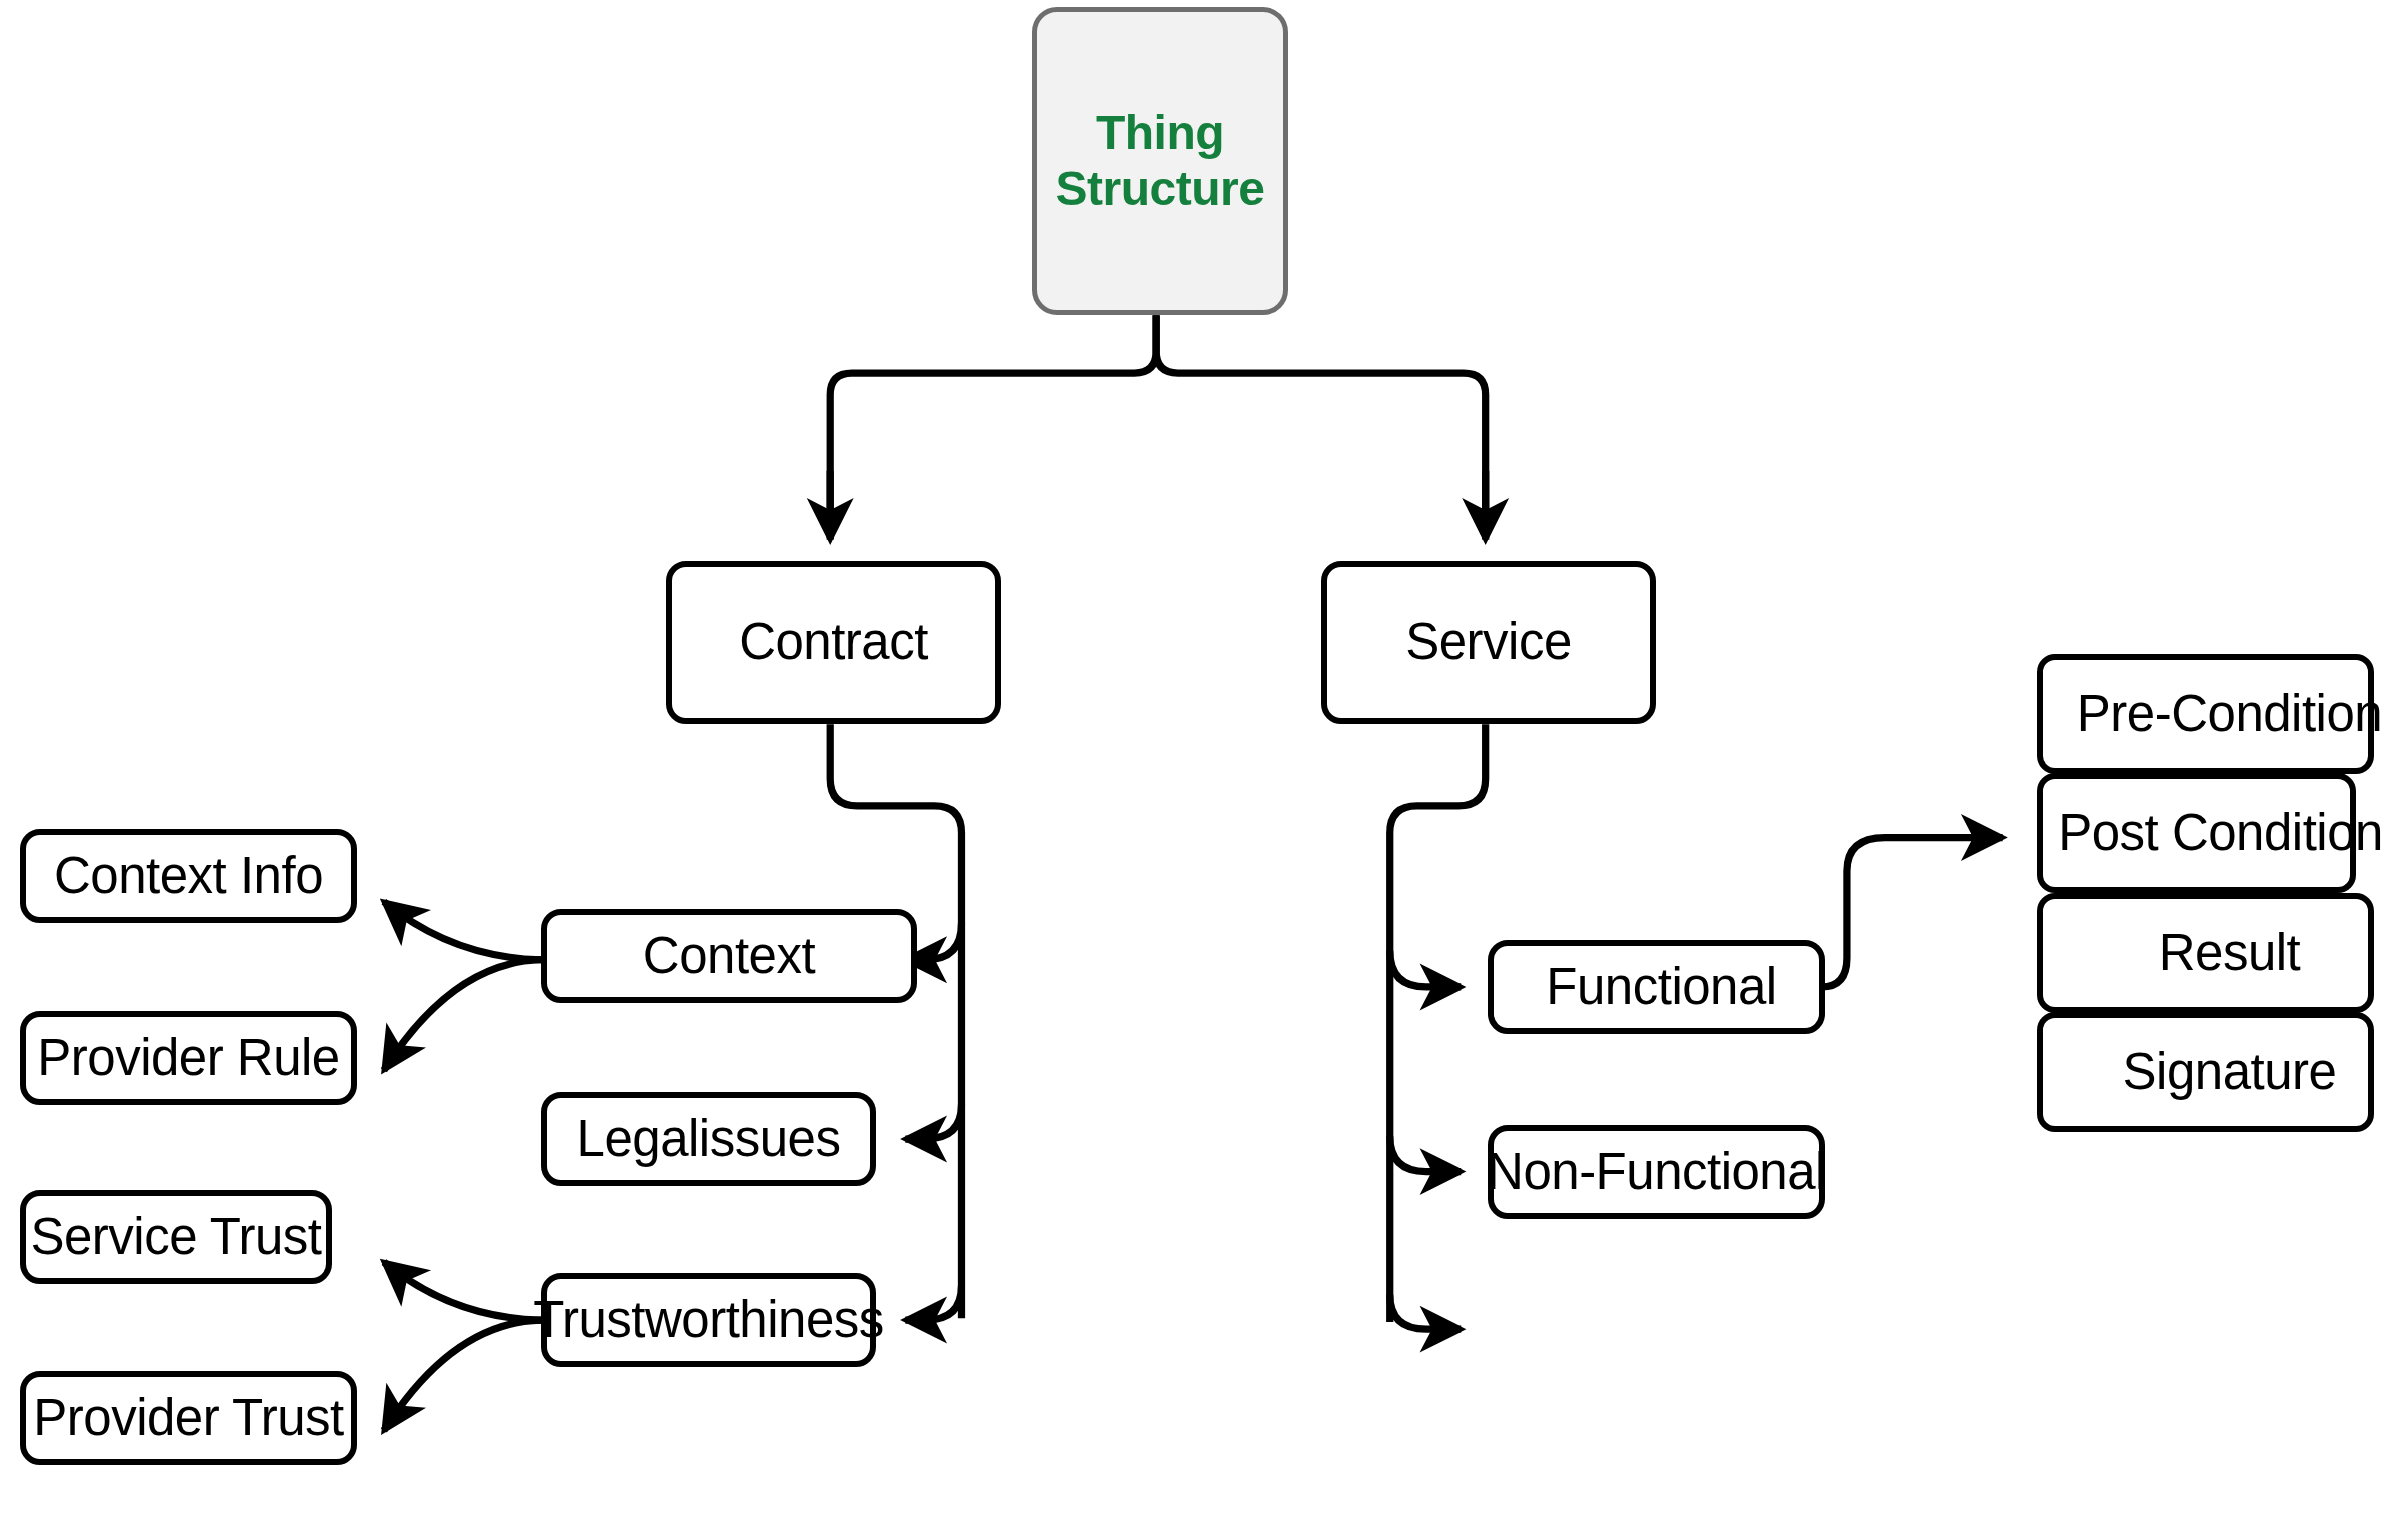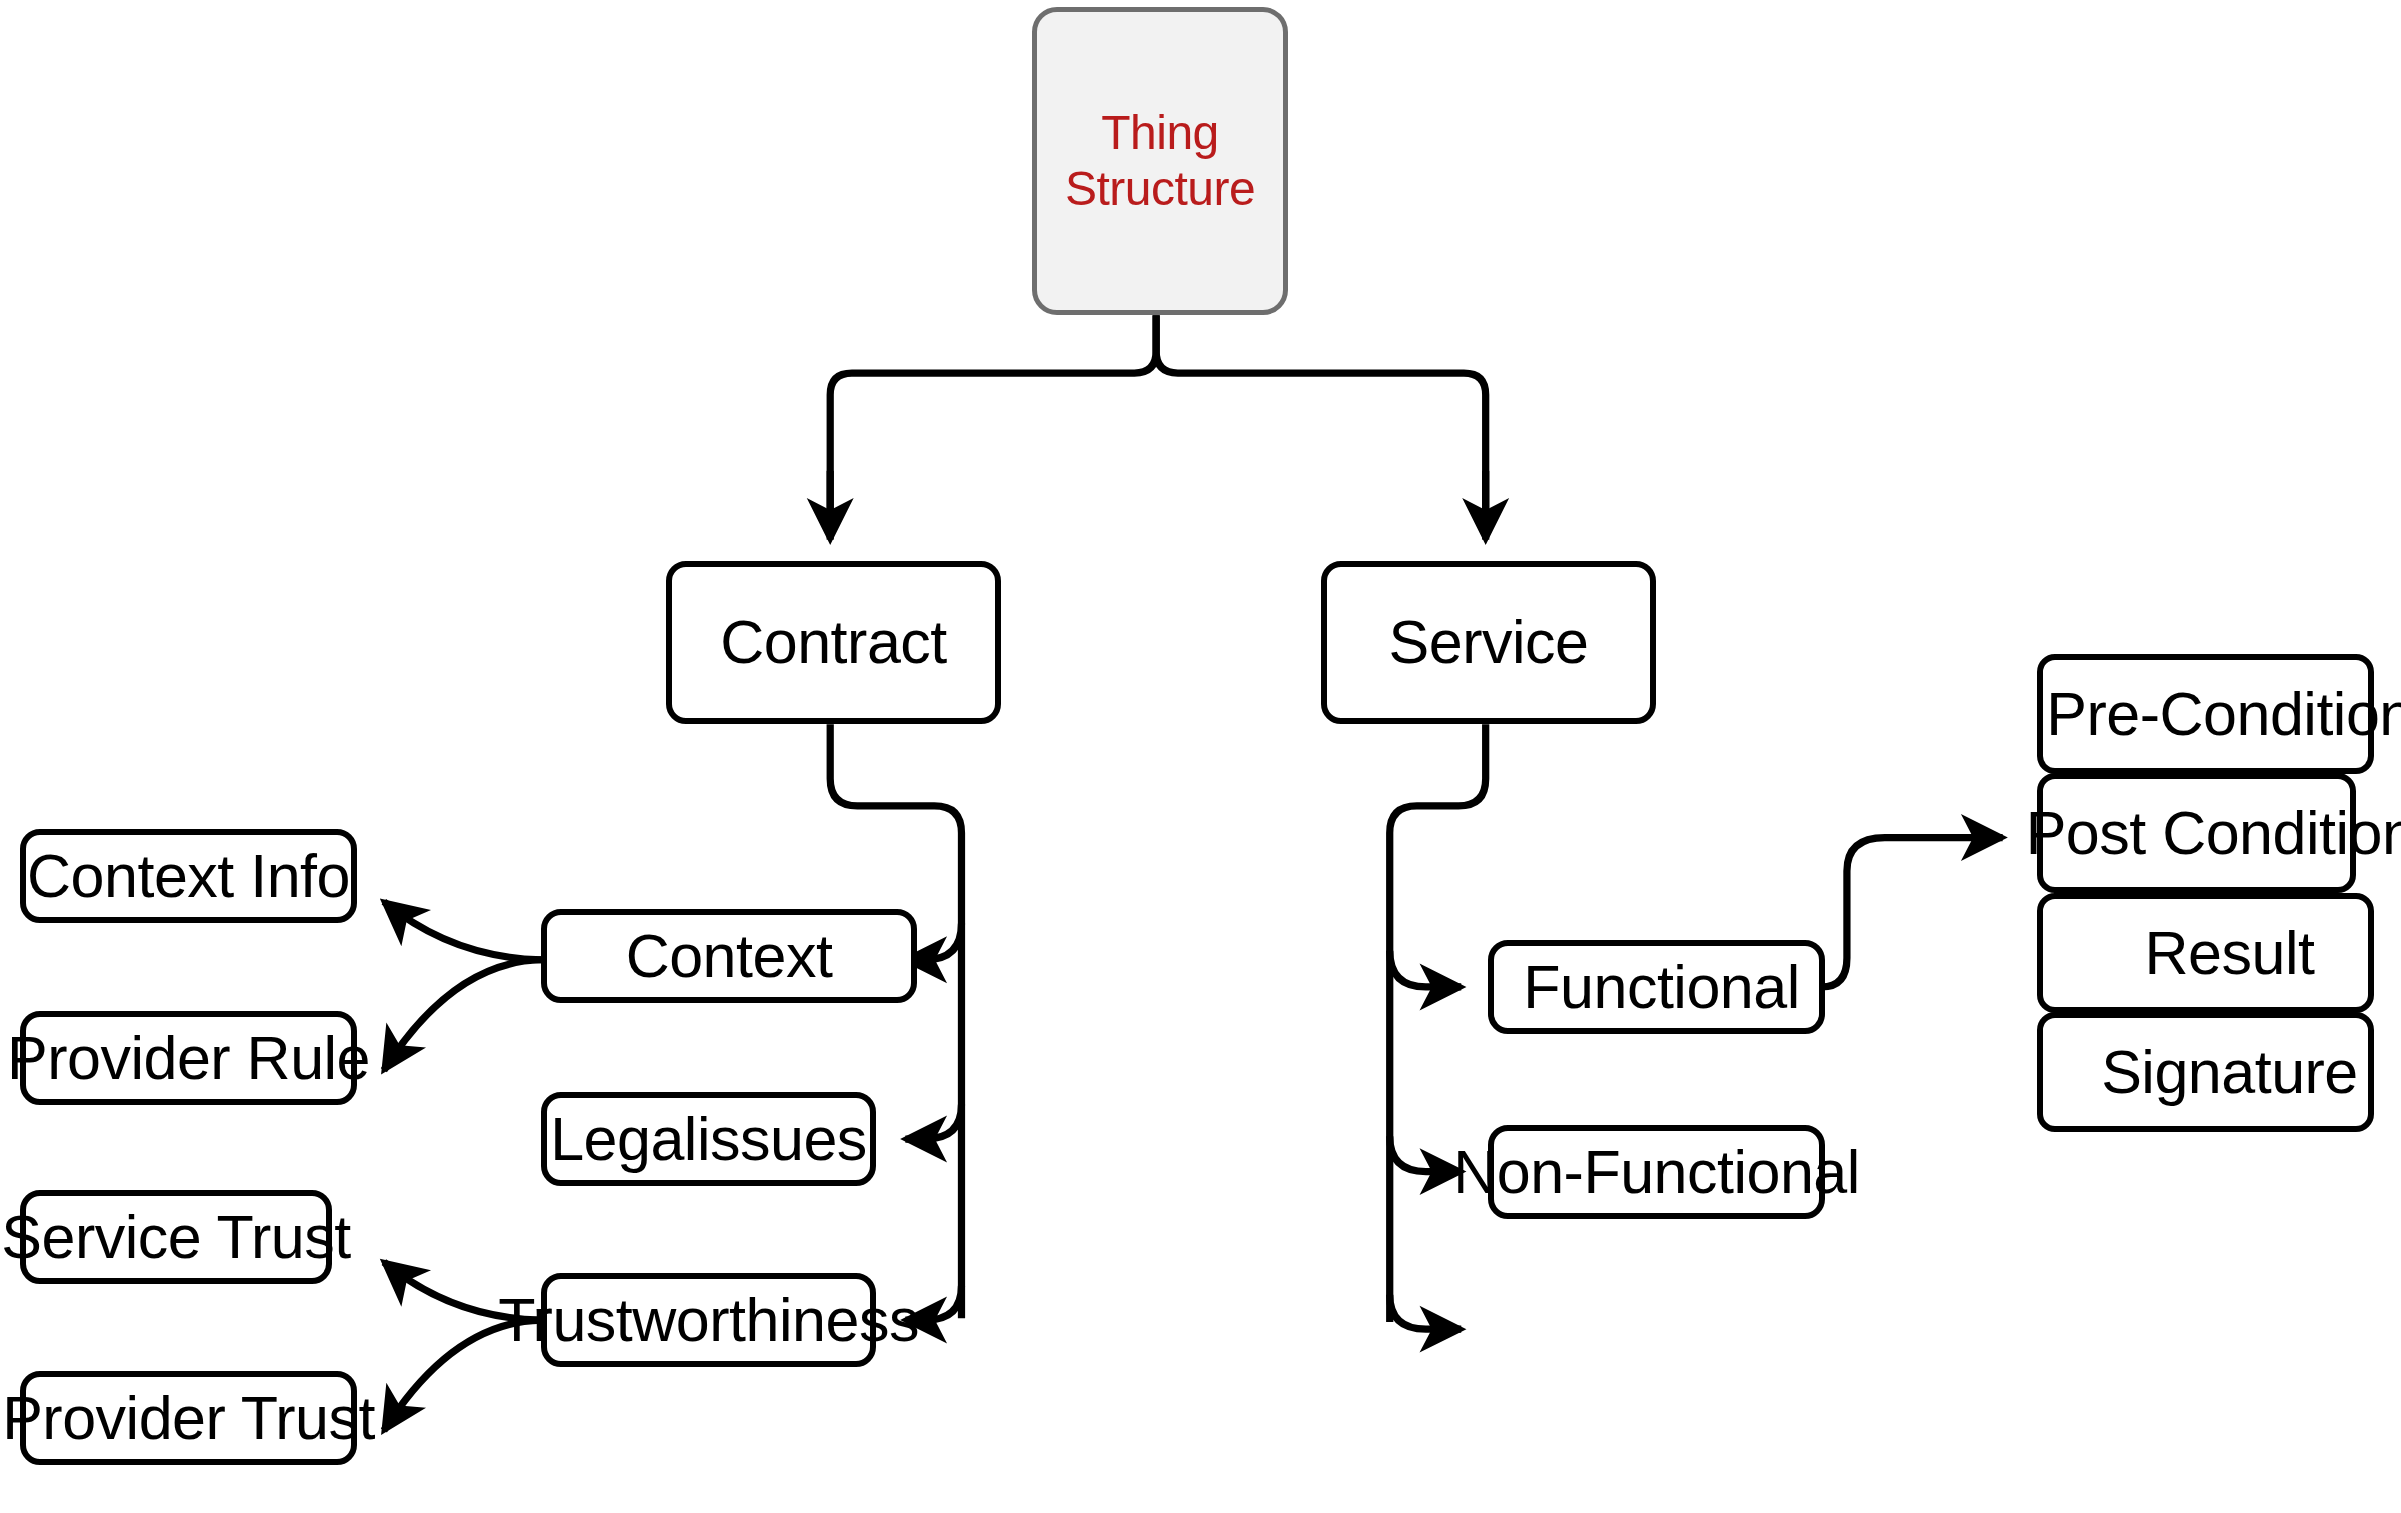--- a/index.html
+++ b/index.html
@@ -28,32 +28,32 @@
     position: absolute;
     box-sizing: border-box;
     display: flex;
     align-items: center;
     justify-content: center;
     text-align: center;
     background: #ffffff;
     border: 6.3px solid #000000;
     border-radius: 20px;
     color: #000000;
-    font-size: 61px;
+    font-size: 51px;
     line-height: 1.06;
     letter-spacing: -0.5px;
     white-space: nowrap;
     z-index: 2;
   }
   .node.root {
     background: #f2f2f2;
     border: 5.4px solid #6e6e6e;
     border-radius: 25px;
-    color: #b91c1c;
-    font-weight: normal;
+    color: #15803d;
+    font-weight: bold;
     font-size: 48px;
     line-height: 1.18;
     z-index: 3;
   }
   .node.stacked {
     border-radius: 18px;
     padding-left: 48px;
   }
 </style>
 </head>

